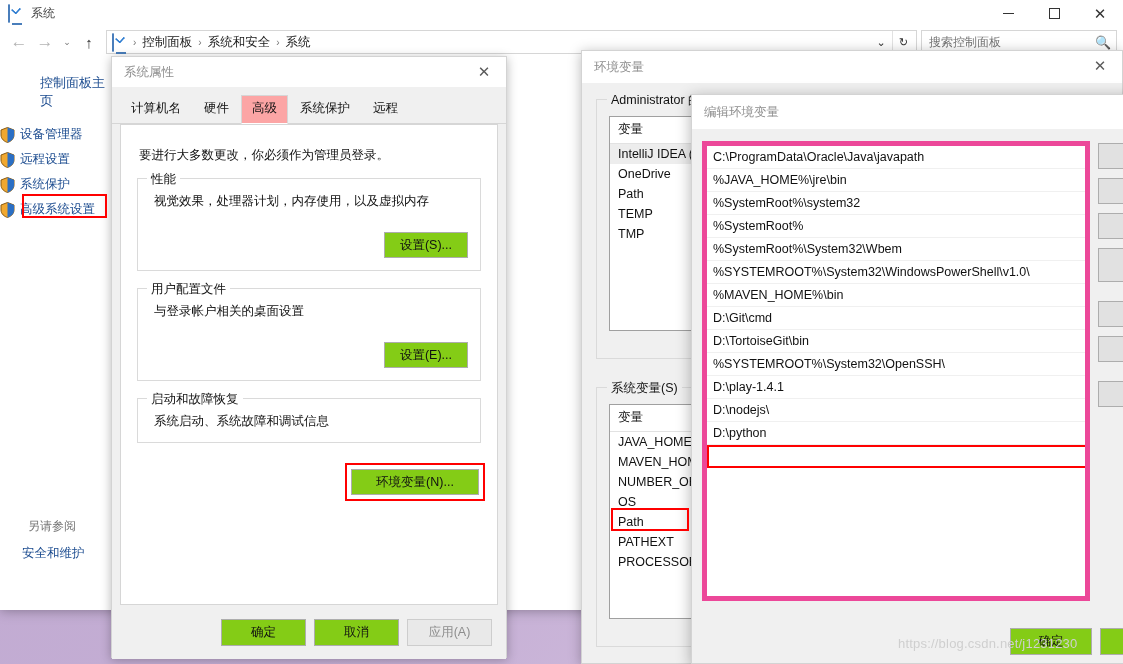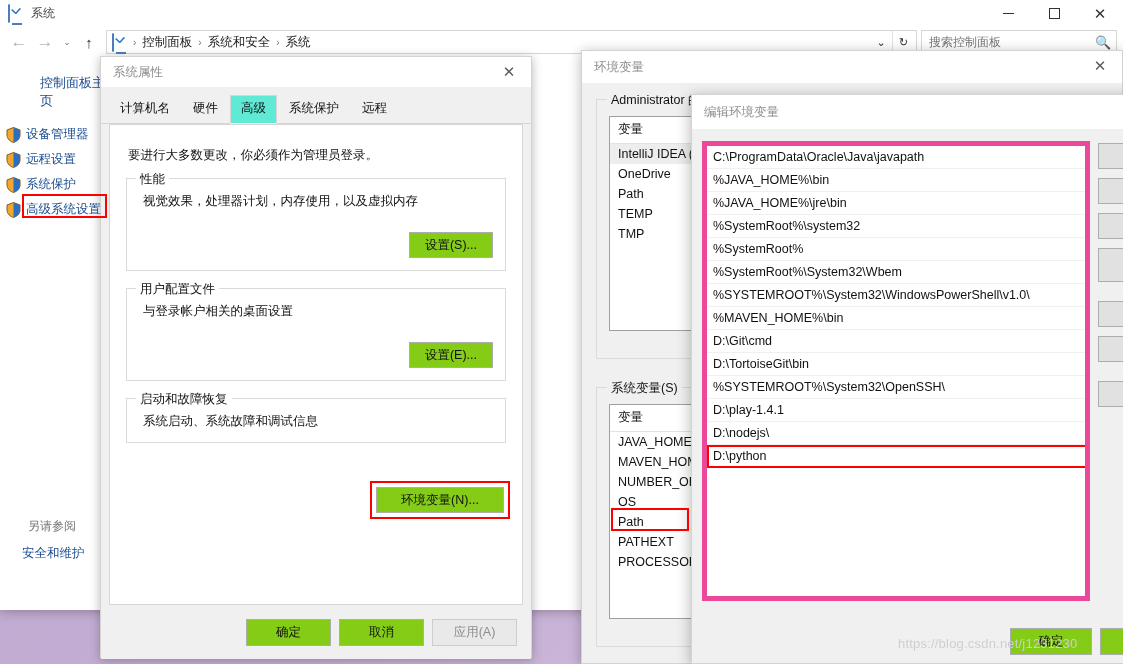--- a/index.html
+++ b/index.html
@@ -82,38 +82,38 @@
     border: 0; outline: none; flex: 1; font-size: 12px; color: #8d8d8d;
     font-family: inherit; background: transparent;
   }
   .search-icon { font-size: 13px; color: #3a3a3a; }
 
   
   .cp-body { display: flex; height: 552px; background: #fff; }
   .cp-sidebar { width: 110px; padding: 16px 0 0 0; position: relative; }
   .side-home { font-size: 13px; color: #1b4b8f; padding: 0 0 12px 40px; }
   .side-item {
-    display: flex; align-items: center; height: 25px; padding-left: 6px; position: relative;
+    display: flex; align-items: center; height: 25px; position: relative;
   }
   .shield {
     width: 15px; height: 16px; margin-right: 5px; flex: none; position: relative;
   }
   .shield svg { display: block; }
   .side-label { font-size: 12.5px; color: #1b4b8f; white-space: nowrap; }
   .side-item.highlight .side-label { position: relative; z-index: 2; }
   .red-box {
     position: absolute; border: 2px solid #ff0000; pointer-events: none; z-index: 5;
   }
   .side-see-also { position: absolute; left: 0; top: 460px; width: 110px; }
   .see-also-title { font-size: 12px; color: #767676; padding-left: 28px; }
   .see-also-link { font-size: 12.5px; color: #1b4b8f; padding-left: 22px; margin-top: 10px; }
 
   
   .sysprop {
-    position: absolute; left: 100px; top: 56px; width: 432px; height: 602px;
+    position: absolute; left: 111px; top: 56px; width: 396px; height: 602px;
     background: #f0f0f0; border: 1px solid #d3d3d3;
     box-shadow: 0 2px 10px rgba(0,0,0,.28);
   }
   .dlg-titlebar {
     height: 30px; background: #fff; display: flex; align-items: center;
     padding-left: 12px; position: relative;
   }
   .dlg-title { font-size: 12.5px; color: #8e8e8e; }
   .dlg-close {
     position: absolute; right: 0; top: 0; width: 44px; height: 30px;
@@ -124,21 +124,21 @@
   .tabstrip {
     position: absolute; left: 0; right: 0; top: 12px; height: 25px;
     display: flex; align-items: flex-end; padding-left: 8px;
     border-bottom: 1px solid #d6d6d6;
   }
   .tab {
     font-size: 12.5px; color: #111; padding: 4px 10px 5px 10px; margin-right: 1px;
     background: #f0f0f0; border: 1px solid transparent;
   }
   .tab.active {
-    background: #5eead4; border: 1px solid #d6d6d6; border-bottom-color: #fff;
+    background: #fca5a5; border: 1px solid #d6d6d6; border-bottom-color: #fff;
     margin-bottom: -1px; padding-bottom: 6px;
   }
   .tabpanel {
     position: absolute; left: 8px; right: 8px; top: 37px; bottom: 54px;
     background: #ffffff; border: 1px solid #d6d6d6; padding: 14px 16px 0 16px;
   }
   .admin-note { font-size: 12.5px; color: #111; margin: 8px 0 14px 2px; }
   .groupbox { position: relative; border: 1px solid #dadada; margin-bottom: 17px; padding: 14px 12px 12px 12px; }
   .groupbox > .legend {
     position: absolute; top: -8px; left: 9px; background: #fff; padding: 0 4px;
@@ -146,21 +146,21 @@
   }
   .group-desc { font-size: 12.5px; color: #111; margin-left: 4px; }
   .btn-row { display: flex; justify-content: flex-end; margin-top: 22px; }
   .btn {
     min-width: 84px; height: 26px; background: #84cc16; border: 1px solid #adadad;
     font-size: 12.5px; color: #111; display: flex; align-items: center; justify-content: center;
     font-family: inherit;
   }
   .btn.disabled { color: #8d8d8d; background: #e9e9e9; border-color: #cdcdcd; }
   .btn-wrap { position: relative; display: inline-block; }
-  .env-btn-row { display: flex; justify-content: flex-end; margin-top: 44px; margin-right: 2px; }
+  .env-btn-row { display: flex; justify-content: flex-end; margin-top: 26px; margin-right: 2px; }
   .sysprop-footer {
     position: absolute; left: 0; right: 0; bottom: 0; height: 54px;
     background: #f0f0f0; display: flex; align-items: center; justify-content: flex-end;
     gap: 8px; padding-right: 14px;
   }
   .sysprop-footer .btn { min-width: 85px; height: 27px; }
 
   
   .envdlg {
     position: absolute; left: 581px; top: 50px; width: 542px; height: 614px;
@@ -423,21 +423,20 @@
   </div>
 
   <div class="editdlg">
     <div class="dlg-titlebar">
       <span class="dlg-title">编辑环境变量</span>
     </div>
 
     <div class="edit-body">
       <div class="path-list">
         <div class="path-row">C:\ProgramData\Oracle\Java\javapath</div>
-        <div class="path-row">%JAVA_HOME%\bin</div>
         <div class="path-row">%JAVA_HOME%\jre\bin</div>
         <div class="path-row">%SystemRoot%\system32</div>
         <div class="path-row">%SystemRoot%</div>
         <div class="path-row">%SystemRoot%\System32\Wbem</div>
         <div class="path-row">%SYSTEMROOT%\System32\WindowsPowerShell\v1.0\</div>
         <div class="path-row">%MAVEN_HOME%\bin</div>
         <div class="path-row">D:\Git\cmd</div>
         <div class="path-row">D:\TortoiseGit\bin</div>
         <div class="path-row">%SYSTEMROOT%\System32\OpenSSH\</div>
         <div class="path-row">D:\play-1.4.1</div>

